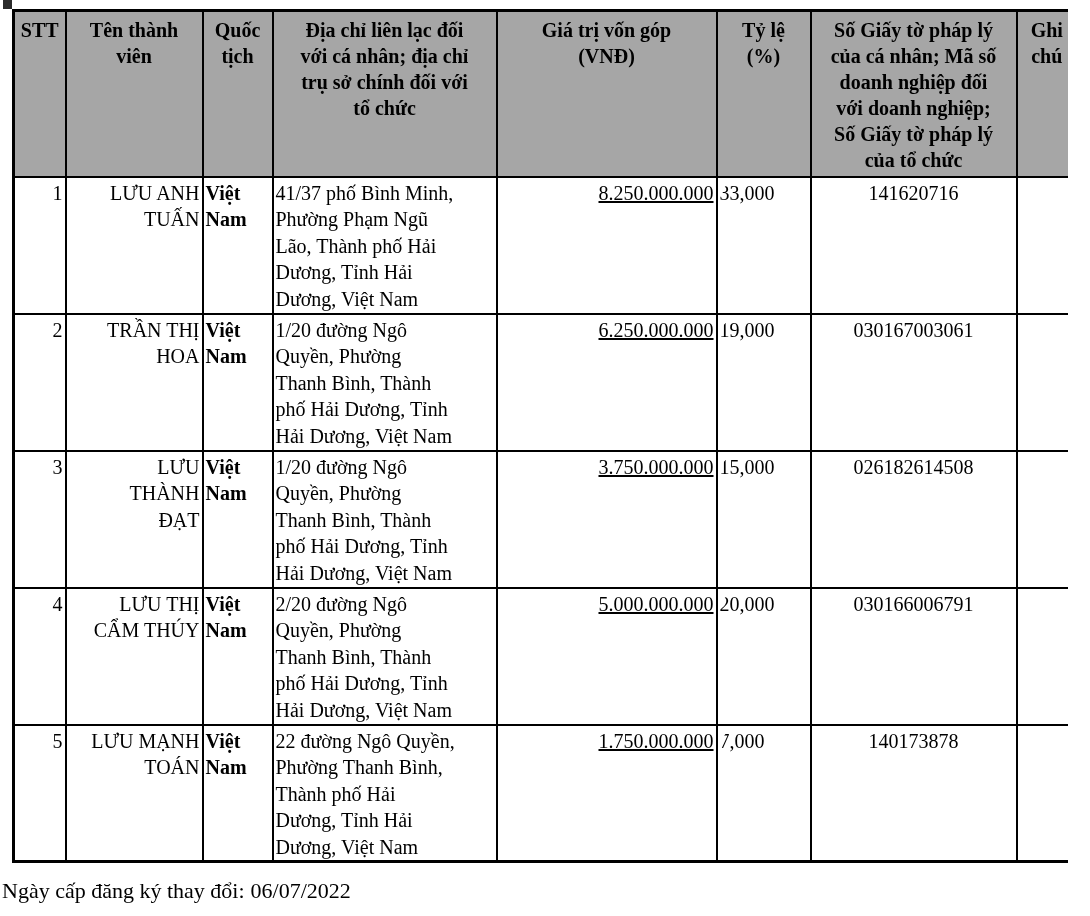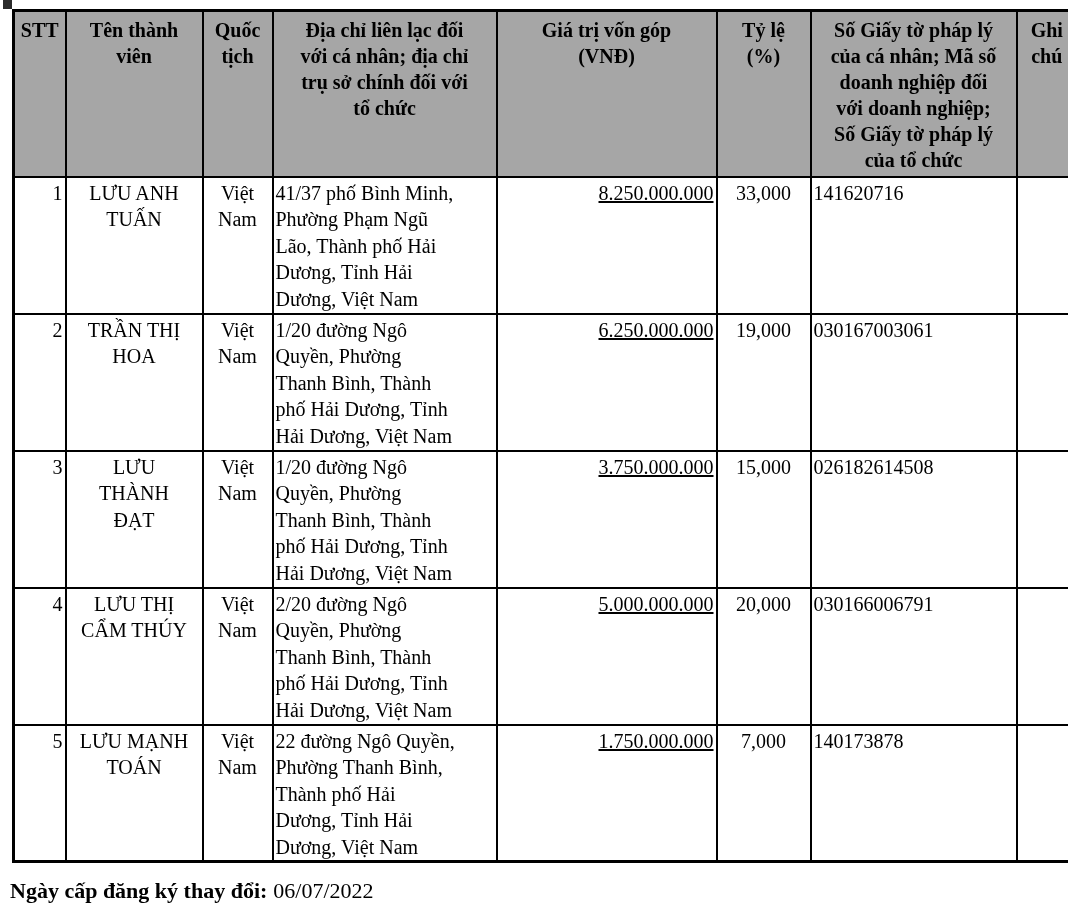--- a/index.html
+++ b/index.html
@@ -42,35 +42,35 @@
     line-height: 26px;
     text-align: center;
     padding: 5px 2px 0 2px;
   }
   table.members td {
     font-size: 20px;
     line-height: 26.5px;
     padding: 2px 2px 0 2px;
   }
   td.c-stt    { text-align: right; padding-right: 1px; }
-  td.c-name   { text-align: center;  padding-left: 2px; }
-  td.c-nat    { text-align: center;  padding-left: 4px; }
+  td.c-name   { text-align: right;  padding-left: 2px; }
+  td.c-nat    { text-align: left;  padding-left: 4px; font-weight: bold; }
   td.c-addr   { text-align: left;  padding-left: 5px; }
   td.c-cap    { text-align: right; padding-right: 6px; text-decoration: underline; }
-  td.c-ratio  { text-align: center; padding-right: 4px; }
-  td.c-legal  { text-align: left; padding-right: 4px; }
+  td.c-ratio  { text-align: left; padding-right: 4px; border-radius: 25px; }
+  td.c-legal  { text-align: center; padding-right: 4px; }
   td.c-note   { text-align: left; }
   .footer-line {
     position: absolute;
     left: 2px; top: 876px;
     font-size: 22px;
     line-height: 30px;
     white-space: nowrap;
   }
-  .footer-line .label { font-weight: bold; margin-left: 8px; }
+  .footer-line .label { font-weight: normal; }
   .footer-line .value { margin-left: 6px; font-weight: normal; }
 </style>
 </head>
 <body>
 
 <div class="page">
   <div class="edge-artifact"></div>
 
   <table class="members">
     <colgroup>

